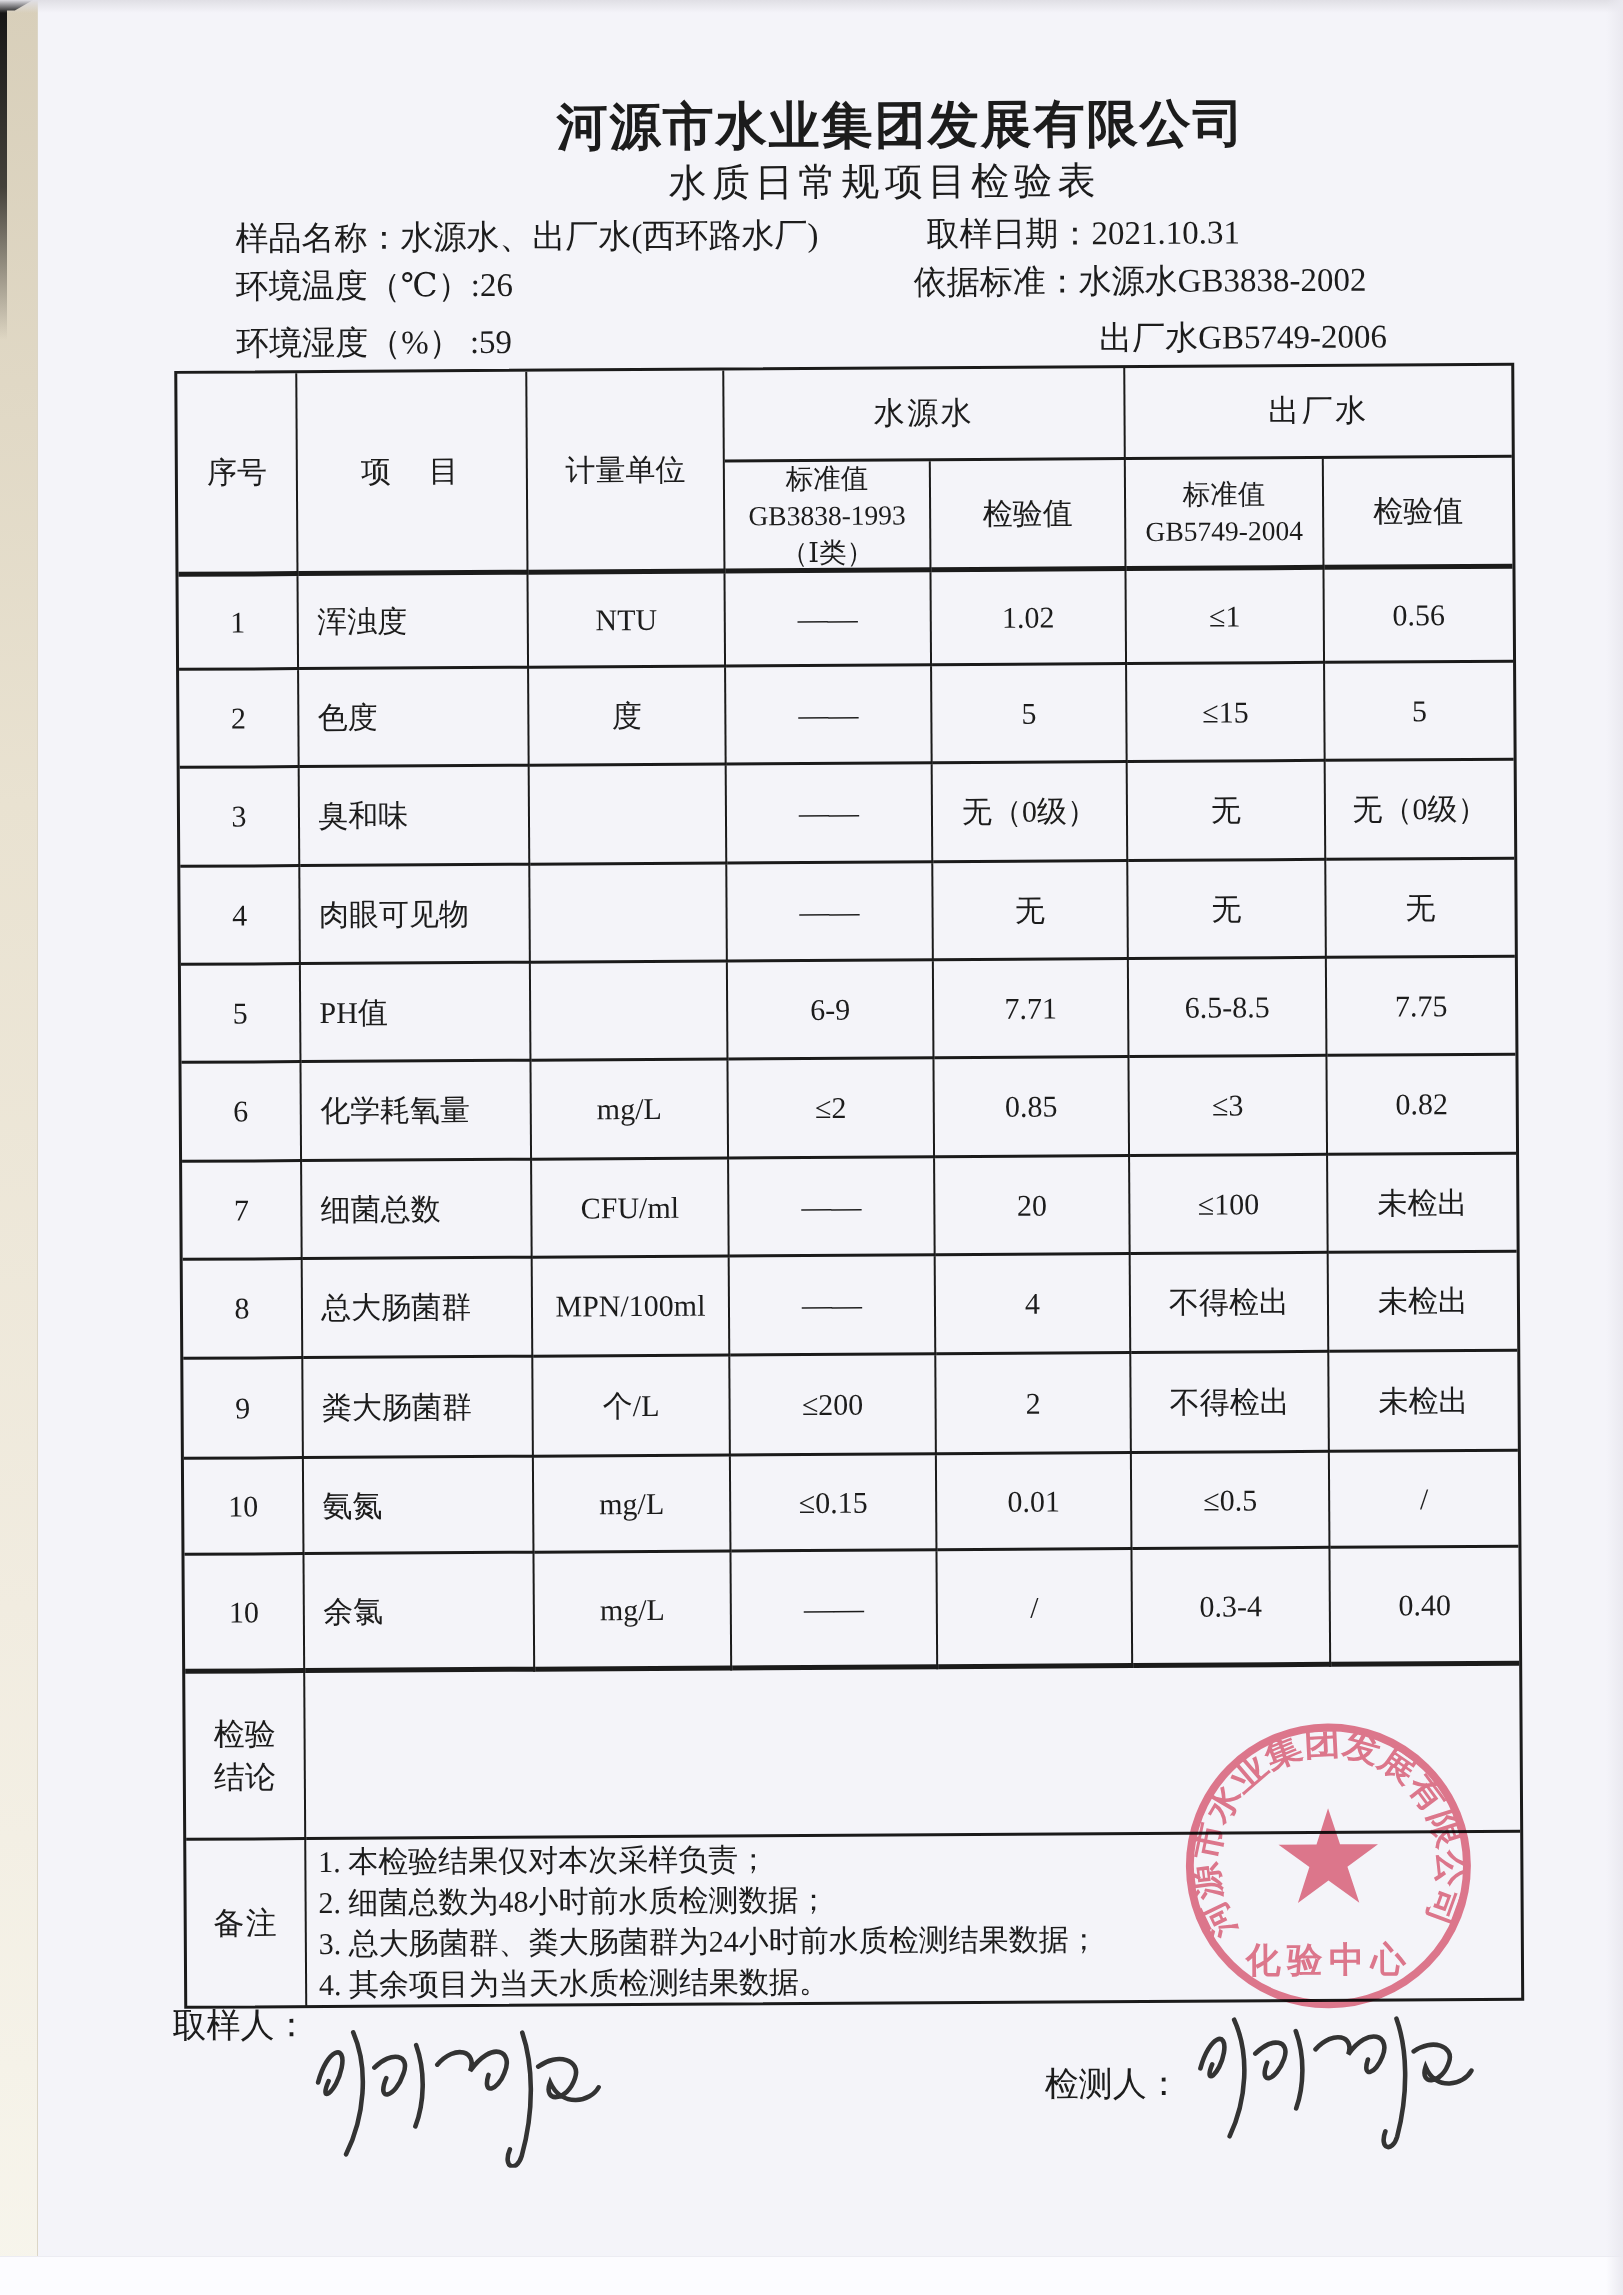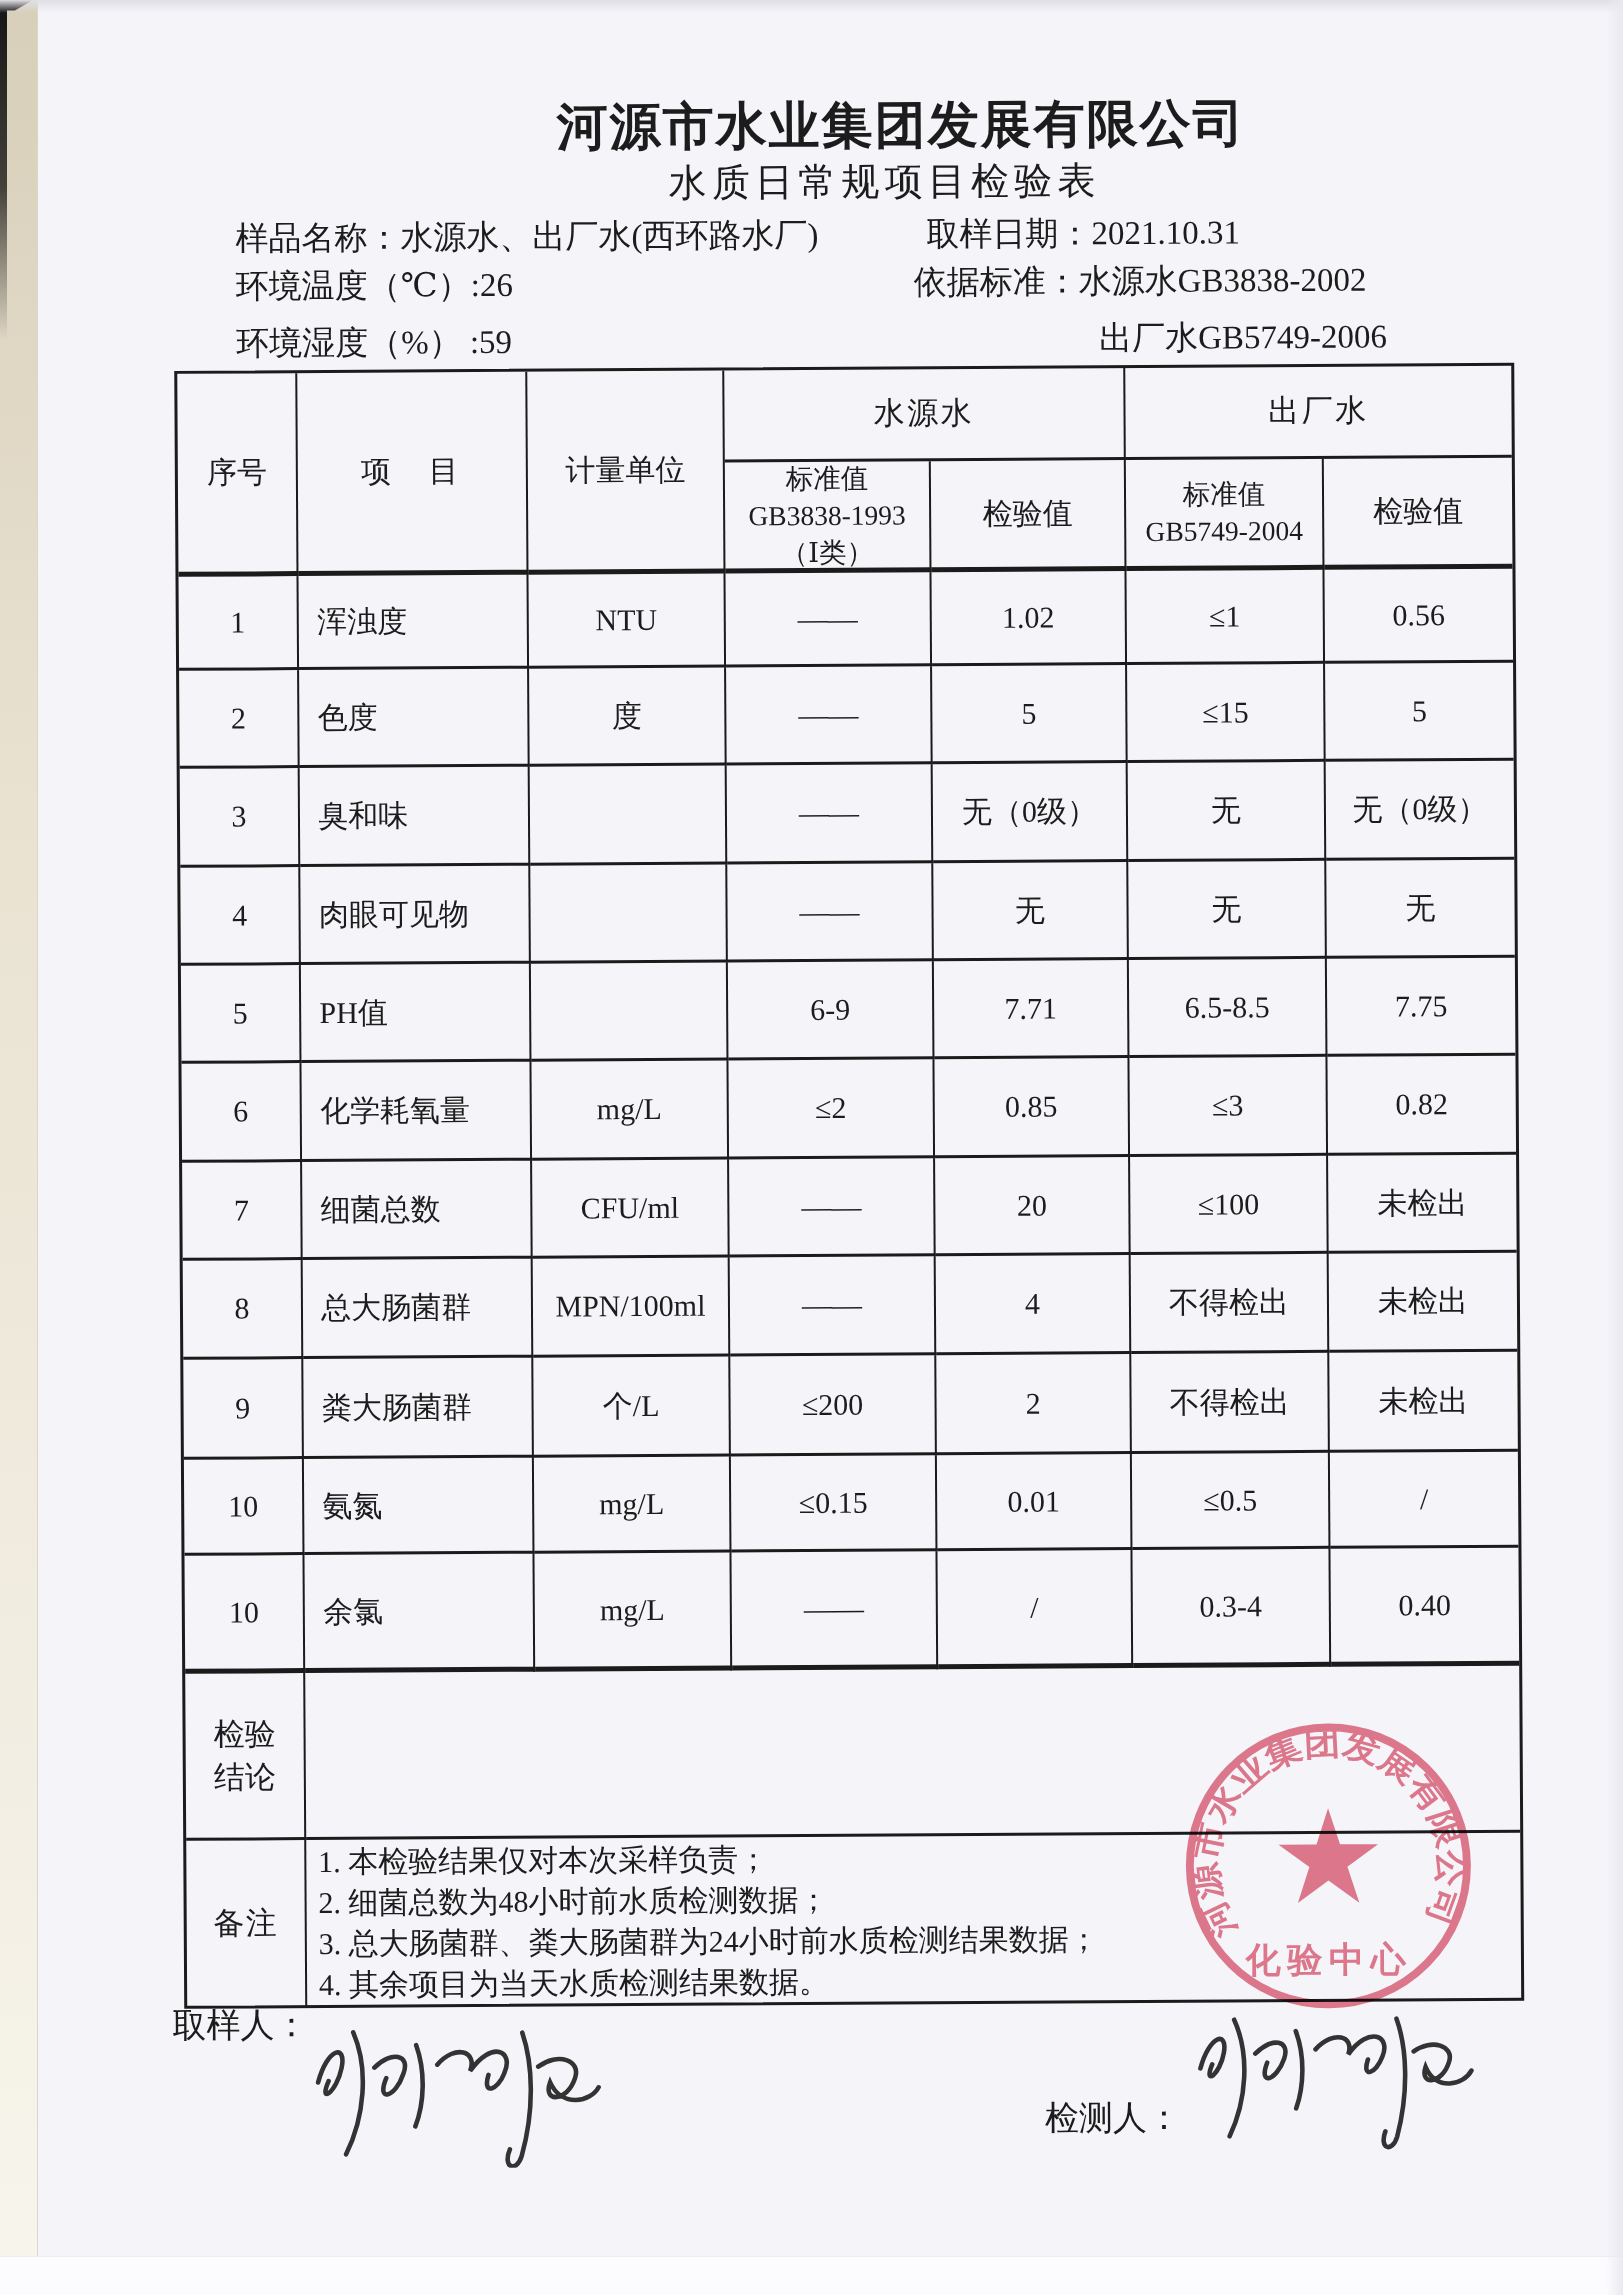--- a/index.html
+++ b/index.html
@@ -87,21 +87,21 @@
   .h-outcheck{grid-column:7;grid-row:2;}
   .c-item{justify-content:flex-start;padding-left:18.3px;text-align:left;}
   .concl-label{grid-column:1;grid-row:14;flex-direction:column;font-size:31px;line-height:43px;}
   .concl-content{grid-column:2/8;grid-row:14;}
   .remark-label{grid-column:1;grid-row:15;font-size:31px;letter-spacing:1.3px;}
   .remark-content{grid-column:2/8;grid-row:15;
     flex-direction:column;align-items:flex-start;justify-content:center;
     font-size:30px;line-height:41px;text-align:left;padding-left:11.8px;}
   .sig-label{position:absolute;font-size:34px;white-space:nowrap;}
   .s1{left:167px;top:1982px;margin-top:17px;}
-  .s2{left:1039px;top:2063px;margin-top:34px;}
+  .s2{left:1039px;top:2063px;}
   .sig-svg{position:absolute;}
   .sig-a{left:298px;top:2002px;}
   .sig-b{left:1183px;top:1992px;}
   .stamp{position:absolute;left:1175px;top:1720px;width:298px;height:298px;
     mix-blend-mode:multiply;opacity:0.85;}
 </style>
 </head>
 <body>
 
 <div class="scan-edge-left"></div>

